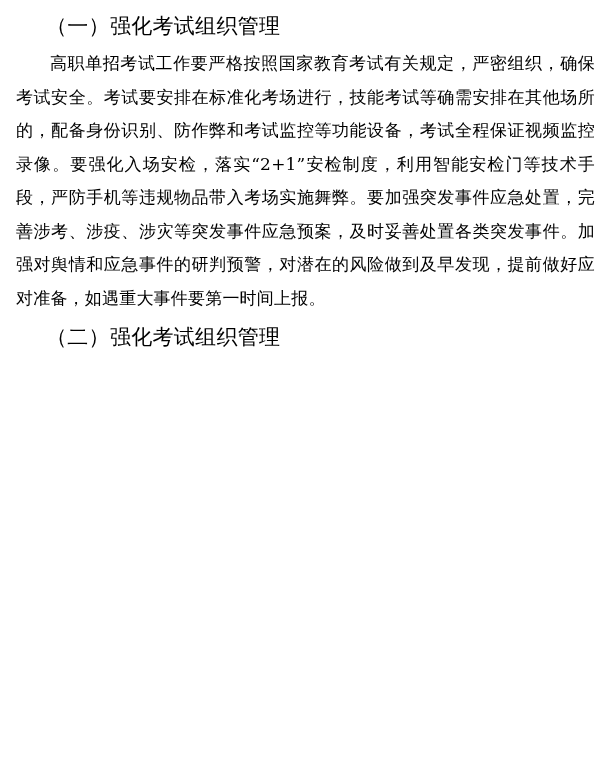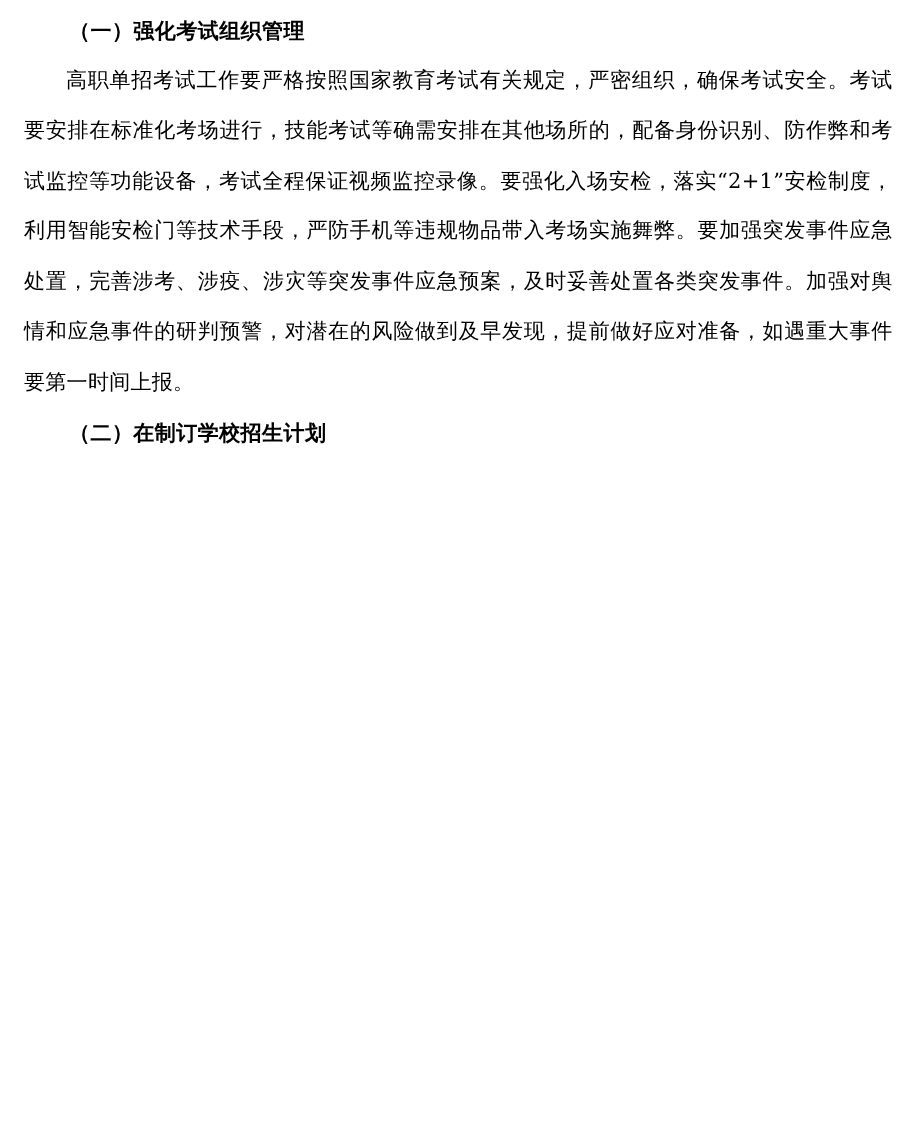--- a/index.html
+++ b/index.html
@@ -26,29 +26,29 @@
   }
   .heading-1 {
     font-size: 21px;
     font-weight: bold;
     letter-spacing: 0.5px;
     margin: 6px 0 8px 0;
     padding-left: 46px;
     line-height: 1.35;
   }
   .heading-2 {
-    font-size: 14px;
-    font-weight: bold;
+    font-size: 21px;
+    font-weight: normal;
     letter-spacing: 0.3px;
     margin: 8px 0 6px 0;
     padding-left: 30px;
     line-height: 1.4;
   }
   .para {
-    font-size: 14px;
+    font-size: 17px;
     line-height: 33.5px;
     text-align: justify;
     text-justify: inter-ideograph;
     text-indent: 2em;
     margin: 0 0 2px 0;
     letter-spacing: 0.2px;
   }
   .para-tight {
     margin-bottom: 0;
   }
@@ -57,17 +57,17 @@
 <body>
 
 <div class="page">
   <div class="doc-body">
 
 
     <h2 class="heading-2">（一）强化考试组织管理</h2>
 
     <p class="para">高职单招考试工作要严格按照国家教育考试有关规定，严密组织，确保考试安全。考试要安排在标准化考场进行，技能考试等确需安排在其他场所的，配备身份识别、防作弊和考试监控等功能设备，考试全程保证视频监控录像。要强化入场安检，落实“2+1”安检制度，利用智能安检门等技术手段，严防手机等违规物品带入考场实施舞弊。要加强突发事件应急处置，完善涉考、涉疫、涉灾等突发事件应急预案，及时妥善处置各类突发事件。加强对舆情和应急事件的研判预警，对潜在的风险做到及早发现，提前做好应对准备，如遇重大事件要第一时间上报。</p>
 
-    <h2 class="heading-2">（二）在制订学校招生计划</h2>
+    <h2 class="heading-2">（二）强化考试组织管理</h2>
 
 
   </div>
 </div>
 
 </body></html>

